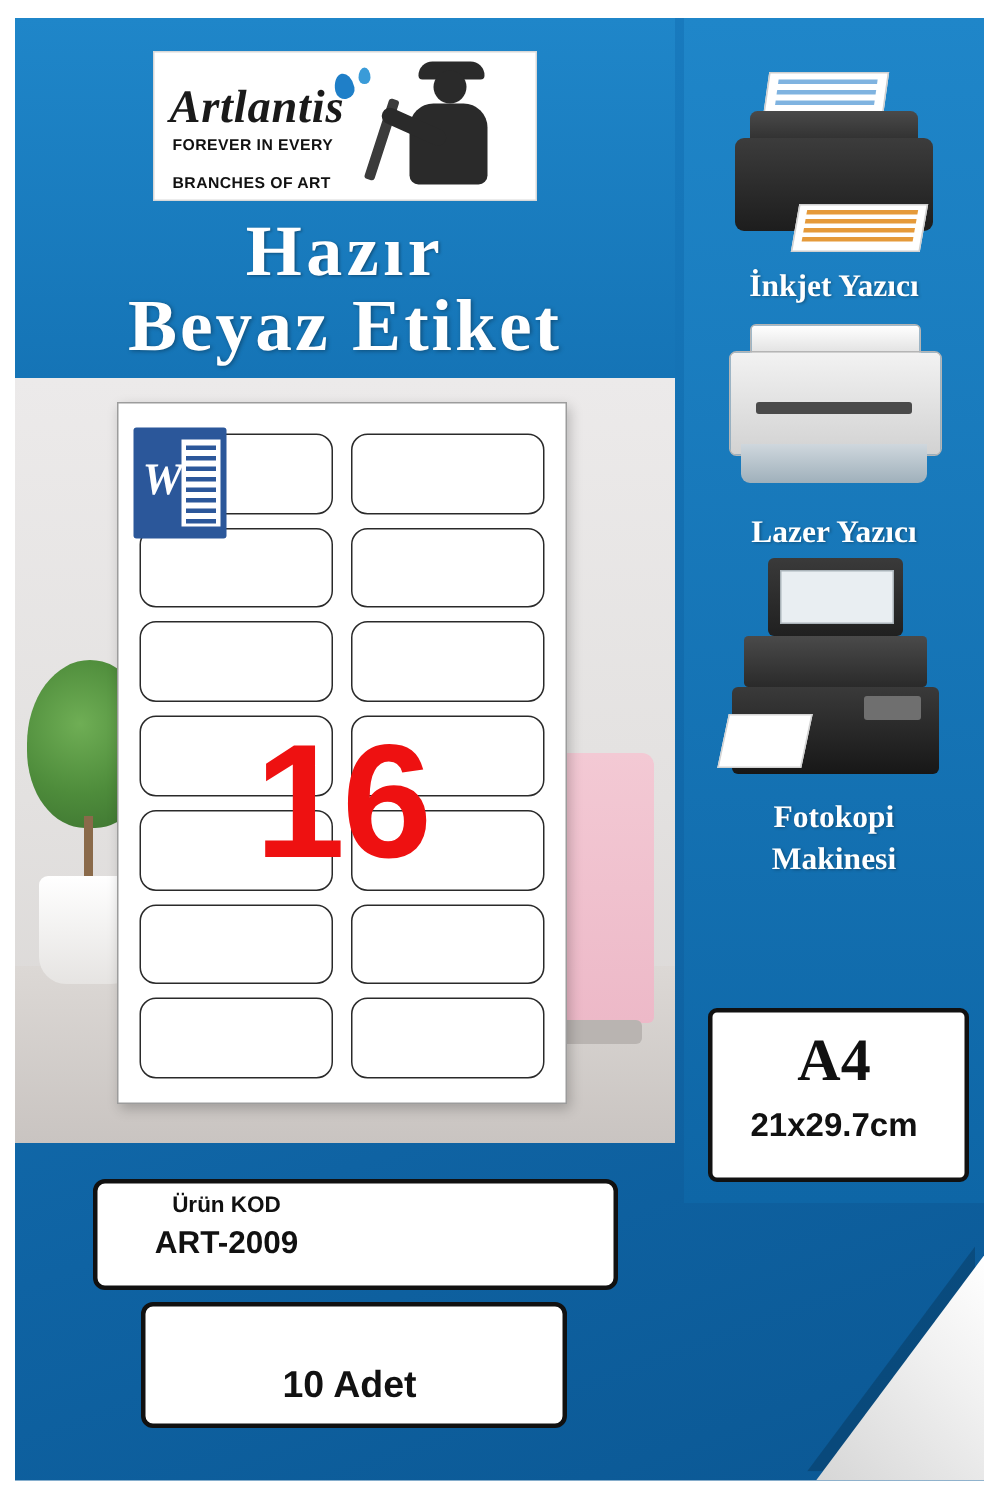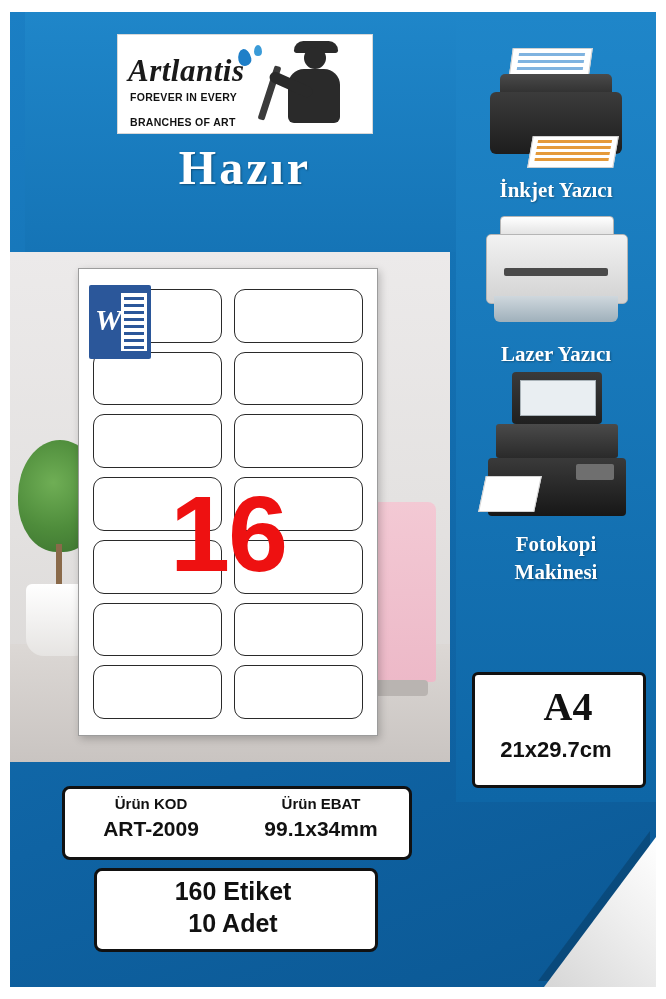--- a/index.html
+++ b/index.html
@@ -34,21 +34,20 @@
   }
 
   
   .header {
     position: absolute;
     left: 10px;
     top: 12px;
     width: 440px;
     height: 240px;
     background: linear-gradient(180deg, #1f86c9 0%, #1574b6 100%);
-    margin-left: 15px;
   }
   .logo-box {
     position: absolute;
     left: 92px;
     top: 22px;
     width: 254px;
     height: 98px;
     background: #ffffff;
     border: 1px solid #d8d8d8;
     overflow: hidden;
@@ -423,21 +422,21 @@
     position: absolute;
     left: 472px;
     top: 672px;
     width: 168px;
     height: 110px;
     background: #ffffff;
     border: 3px solid #111111;
     border-radius: 6px;
   }
   .a4-title {
-    position: absolute; left: 12px; top: 8px; width: 162px; text-align: center;
+    position: absolute; left: 0; top: 8px; width: 162px; text-align: center;
     font-family: "Liberation Serif", serif; font-size: 40px; font-weight: bold; color: #111111;
   }
   .a4-sub {
     position: absolute; left: 0; top: 62px; width: 162px; text-align: center;
     font-family: "Liberation Sans", sans-serif; font-size: 22px; font-weight: bold; color: #111111;
   }
 
   
   .info-box {
     position: absolute;
@@ -531,20 +530,21 @@
       <div class="logo-sub2">BRANCHES OF ART</div>
       <div class="painter">
         <div class="brush"></div>
         <div class="hat"></div>
         <div class="head"></div>
         <div class="body"></div>
         <div class="arm"></div>
       </div>
     </div>
     <div class="title-1">Hazır</div>
+    <div class="title-2">Beyaz Etiket</div>
   </div>
 
   <div class="photo">
     <div class="photo-floor"></div>
     <div class="pink-sofa"></div>
     <div class="plant-leaves"></div>
     <div class="plant-stem"></div>
     <div class="plant-pot"></div>
 
     <div class="sheet">
@@ -624,26 +624,21 @@
   <div class="a4-box">
     <div class="a4-title">A4</div>
     <div class="a4-sub">21x29.7cm</div>
   </div>
 
   <div class="info-box">
     <div class="info-col left">
       <div class="info-label">Ürün KOD</div>
       <div class="info-value">ART-2009</div>
     </div>
-    <div class="info-col right">
-      <div class="info-label">Ürün EBAT</div>
-      <div class="info-value">99.1x34mm</div>
-    </div>
   </div>
 
   <div class="qty-box">
-    <div class="qty-line l1">160 Etiket</div>
     <div class="qty-line l2">10 Adet</div>
   </div>
 
   <div class="peel-shadow"></div>
   <div class="peel"></div>
 </div>
 
 </body></html>

